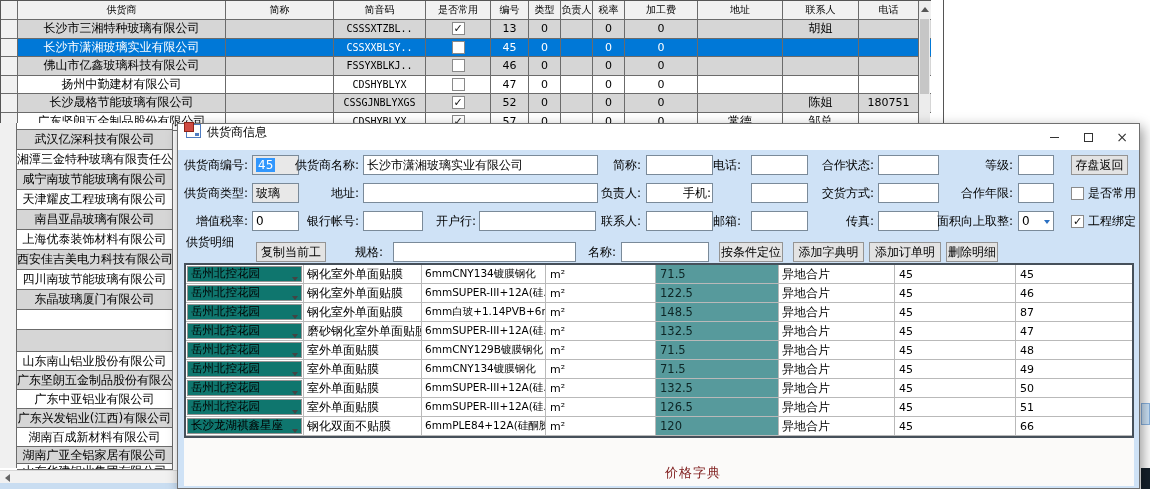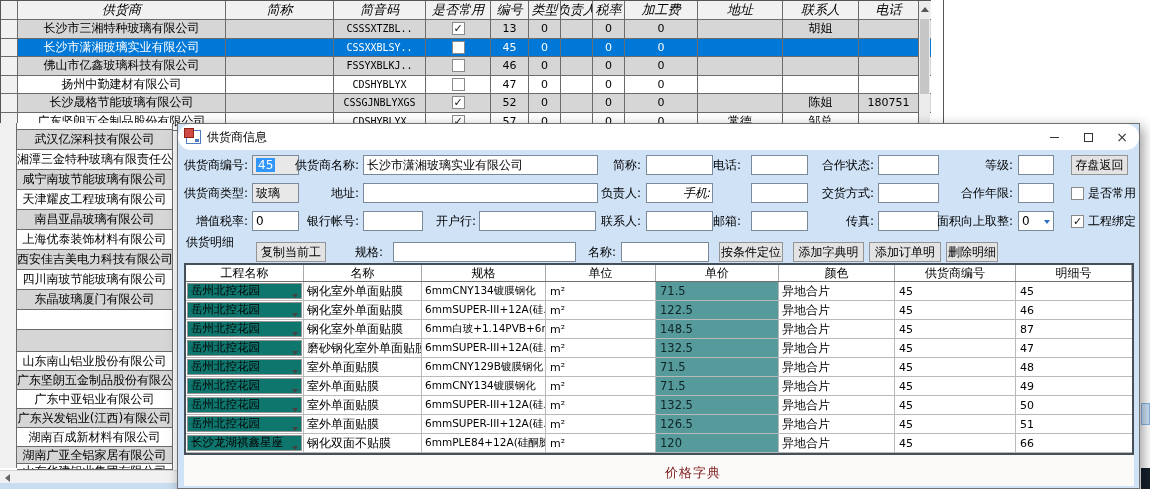--- a/index.html
+++ b/index.html
@@ -10,21 +10,21 @@
   
   #bggrid{left:0;top:0;width:930px;border-left:1px solid #555;border-top:1px solid #555;}
   .bgr{display:flex;height:17.5px;border-bottom:1px solid #6b6b6b;background:#fff;}
   .bgh{height:18px;background:#f1f1f1;}
   .bgr>span{border-right:1px solid #6b6b6b;box-sizing:border-box;overflow:hidden;white-space:nowrap;
             display:flex;align-items:center;justify-content:center;}
   .k0{width:17px;background:#f1f1f1;}
   .k1{width:208px;} .k2{width:108px;} .k3{width:92px;} .k4{width:65px;}
   .k5{width:38px;} .k6{width:32px;} .k7{width:32px;} .k8{width:32px;}
   .k9{width:73px;} .k10{width:85px;} .k11{width:76px;} .k12{width:60px;border-right:none;}
-  .bgh>span{font-size:13px;font-style:italic;}
+  .bgh>span{font-size:10px;}
   .k7{font-size:10.5px;}
   .alt{background:#d6d6d6;}
   .sel{background:#0078d7;color:#fff;}
   .py{font-family:"DejaVu Sans Mono",monospace;font-size:10px;}
   .num{font-size:11px;}
   .cb{width:13px;height:13px;background:#fff;border:1px solid #8a8a8a;font-size:11px;line-height:12px;
       text-align:center;color:#111;display:inline-block;box-sizing:border-box;}
   #bgsb{left:918px;top:1px;width:12px;height:122px;background:#ececec;border-left:1px solid #6b6b6b;box-sizing:border-box;}
   .tri-up{width:0;height:0;border-left:4px solid transparent;border-right:4px solid transparent;
           border-bottom:5px solid #555;position:absolute;left:2px;top:6px;}
@@ -42,21 +42,21 @@
             border-right:5px solid #666;position:absolute;left:5px;top:3px;}
   #bstrip{left:0;top:483px;width:177px;height:6px;background:#c9ddf1;}
 
   
   #bluebox{left:1141px;top:403px;width:9px;height:22px;background:#cde4f9;border:1px solid #8ab4e2;box-sizing:border-box;}
   #darkbox{left:1141px;top:468px;width:9px;height:21px;background:#15202b;}
 
   
   #dlg{left:177px;top:123px;width:963px;height:366px;background:#cfe2f6;border:1px solid #707070;
        box-sizing:border-box;box-shadow:3px 4px 12px rgba(0,0,0,.4);}
-  #titlebar{position:absolute;left:0;top:0;width:100%;height:26px;background:#fff;display:flex;align-items:center;border-radius:13px;}
+  #titlebar{position:absolute;left:0;top:0;width:100%;height:26px;background:#fff;display:flex;align-items:flex-start;}
   #appicon{width:13px;height:12px;border:1px solid #4f7cc0;background:#fff;margin:0 6px 0 8px;position:relative;}
   #appicon .ai1{position:absolute;left:-3px;top:-3px;width:8px;height:8px;background:#cf4a42;border:1px solid #8e2418;}
   #appicon .ai2{position:absolute;right:1px;bottom:1px;width:4px;height:3px;background:#4f7cc0;}
   #dlgtitle{font-size:12px;}
   #wbtns{position:absolute;right:0;top:0;display:flex;}
   .wbtn{width:34px;height:26px;display:flex;align-items:center;justify-content:center;font-size:14px;color:#333;}
   .minbar{width:9px;border-bottom:1px solid #333;height:1px;display:inline-block;}
   .maxbox{width:9px;height:9px;border:1px solid #333;display:inline-block;box-sizing:border-box;}
 
   .lbl{position:absolute;height:20px;line-height:20px;text-align:right;font-size:12px;white-space:nowrap;overflow:hidden;}
@@ -287,21 +287,21 @@
   <span class="lbl" style="left:760px;top:31px;width:75px;">等级:</span>
   <span class="tb" style="left:840px;top:31px;width:36px;"></span>
   <span class="btn" style="left:893px;top:31px;width:57px;">存盘返回</span>
 
   <span class="lbl" style="left:4px;top:59px;width:66px;">供货商类型:</span>
   <span class="tb gray" style="left:74px;top:59px;width:47px;">玻璃</span>
   <span class="lbl" style="left:100px;top:59px;width:81px;">地址:</span>
   <span class="tb" style="left:185px;top:59px;width:235px;"></span>
   <span class="lbl" style="left:400px;top:59px;width:63px;">负责人:</span>
   <span class="tb" style="left:468px;top:59px;width:67px;"></span>
-  <span class="lbl" style="left:490px;top:59px;width:43px;font-style:italic;">手机:</span>
+  <span class="lbl" style="left:490px;top:59px;width:43px;">手机:</span>
   <span class="tb" style="left:573px;top:59px;width:57px;"></span>
   <span class="lbl" style="left:620px;top:59px;width:76px;">交货方式:</span>
   <span class="tb" style="left:700px;top:59px;width:61px;"></span>
   <span class="lbl" style="left:760px;top:59px;width:75px;">合作年限:</span>
   <span class="tb" style="left:840px;top:59px;width:36px;"></span>
   <span class="cbgrp" style="left:893px;top:59px;">
     <span class="cb"></span>
     <span>是否常用</span>
   </span>
 
@@ -331,30 +331,20 @@
   <span class="lbl" style="left:398px;top:118px;width:40px;">名称:</span>
   <span class="tb" style="left:443px;top:118px;width:88px;"></span>
   <span class="btn" style="left:541px;top:118px;width:64px;">按条件定位</span>
   <span class="btn" style="left:615px;top:118px;width:71px;">添加字典明细</span>
   <span class="btn" style="left:691px;top:118px;width:72px;">添加订单明细</span>
   <span class="btn" style="left:768px;top:118px;width:52px;">删除明细</span>
 
   <div class="abs" id="panel"></div>
 
   <div id="dgrid">
-    <div class="dgh">
-      <span class="d0">工程名称</span>
-      <span class="d1">名称</span>
-      <span class="d2">规格</span>
-      <span class="d3">单位</span>
-      <span class="d4">单价</span>
-      <span class="d5">颜色</span>
-      <span class="d6">供货商编号</span>
-      <span class="d7">明细号</span>
-    </div>
     <div class="dgr">
       <span class="dc d0">
           <span class="combo">
             <span>岳州北控花园</span>
             <span class="tri-dn"></span>
           </span>
         </span>
       <span class="dc d1 t">钢化室外单面贴膜</span>
       <span class="dc d2 sp">6mmCNY134镀膜钢化</span>
       <span class="dc d3 un">m²</span>

